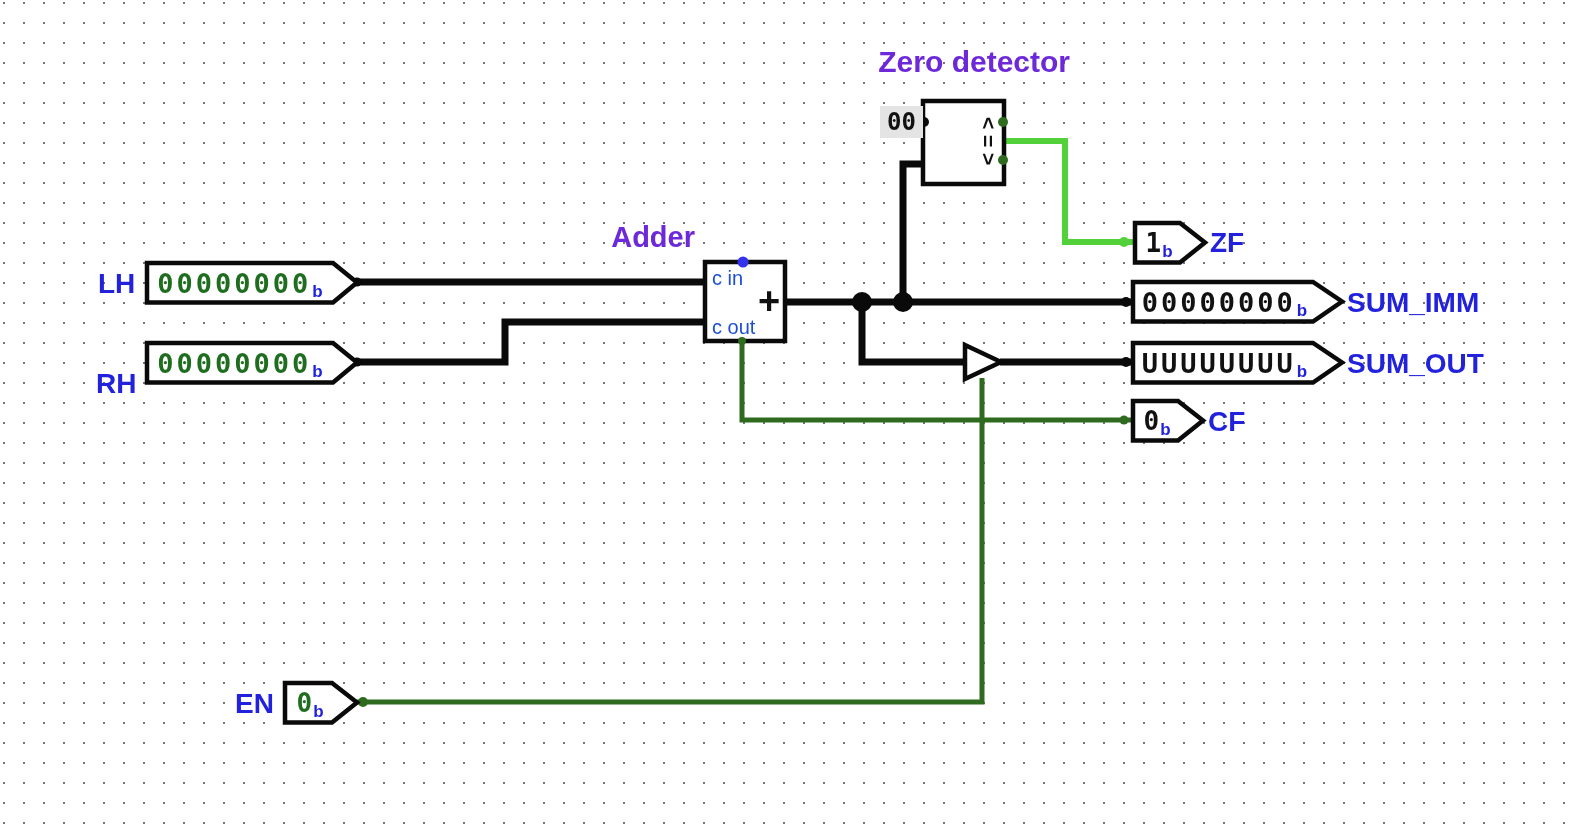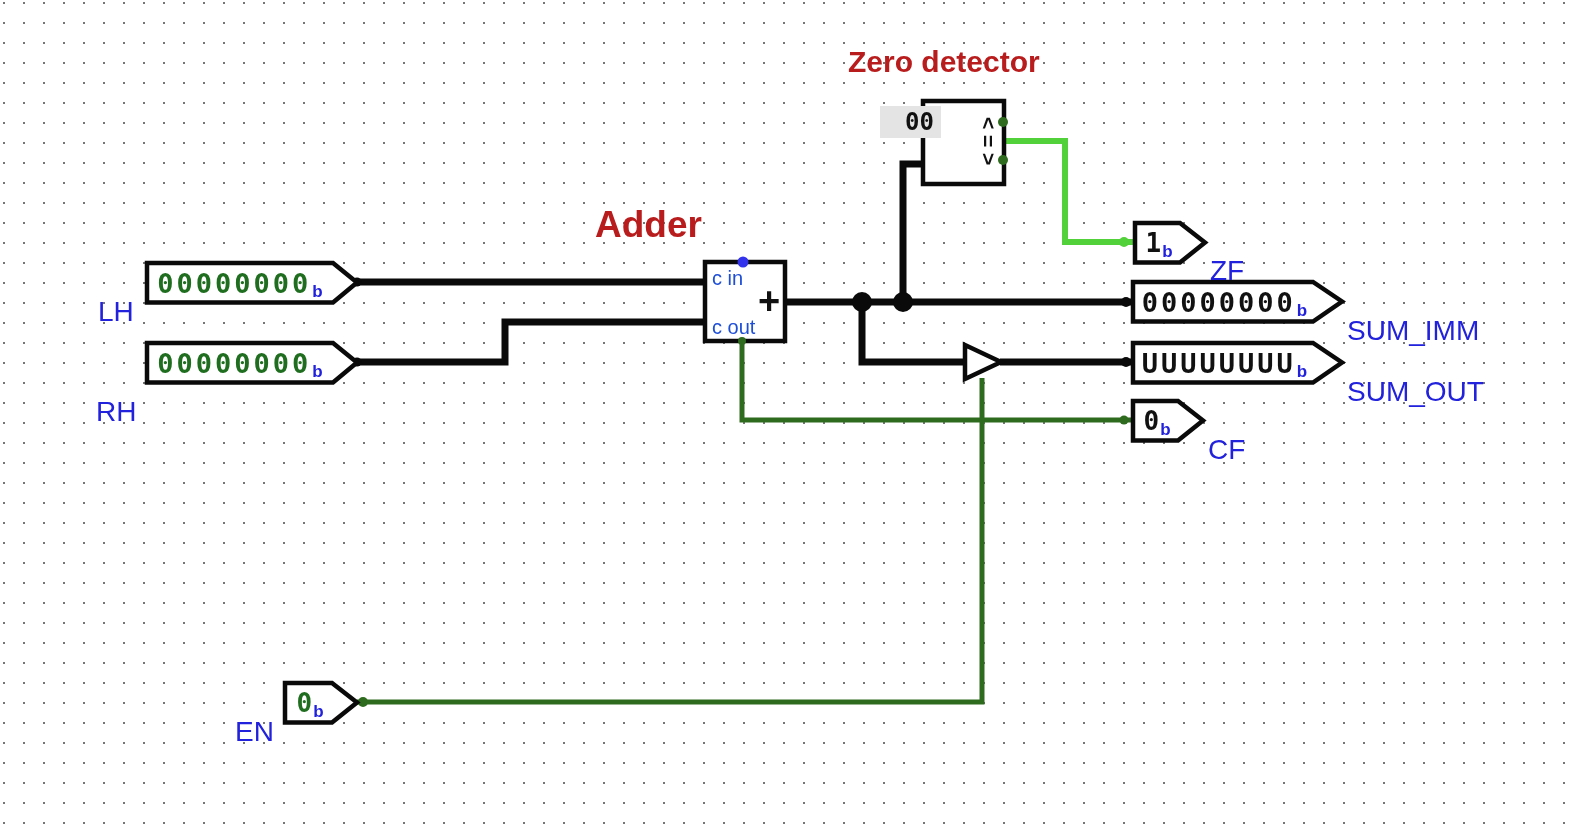--- a/index.html
+++ b/index.html
@@ -6,37 +6,37 @@
   body{
     width:1574px;height:836px;position:relative;overflow:hidden;
     background-color:#ffffff;
     background-image:radial-gradient(circle,#767676 1.1px,transparent 1.4px);
     background-size:20px 20px;
     background-position:-6px -7px;
     font-family:"Liberation Sans",sans-serif;
   }
   svg.layer{position:absolute;left:0;top:0;z-index:1;}
   .txt{position:absolute;z-index:2;white-space:nowrap;}
-  .title{font-weight:bold;font-size:30px;color:#b91c1c;text-align:left;}
-  .iolabel{font-weight:normal;font-size:28px;color:#2222dd;margin-top:28px;}
+  .title{font-weight:bold;font-size:30px;color:#6d28d9;text-align:right;}
+  .iolabel{font-weight:bold;font-size:28px;color:#2222dd;}
   .pinval{
     position:absolute;z-index:2;display:flex;align-items:center;justify-content:center;
     font-family:"DejaVu Sans Mono",monospace;font-weight:bold;
   }
   .v8{font-size:27px;letter-spacing:3px;}
   .v1{font-size:26px;}
   .green-val{color:#1f6d1f;}
   .black-val{color:#111;}
   .radix{font-family:"Liberation Sans",sans-serif;font-weight:bold;font-size:17px;color:#2222dd;transform:translateY(9px);margin-left:1px;}
   .graylab{font-size:20px;color:#1d4ed8;}
   .plus{font-weight:bold;font-size:38px;color:#111;line-height:40px;width:32px;text-align:center;}
   .cmp-op{font-weight:bold;font-size:21px;color:#111;transform:rotate(-90deg);width:22px;height:22px;line-height:22px;text-align:center;}
   .constbox{
     position:absolute;z-index:2;background:#e4e4e4;display:flex;align-items:center;justify-content:center;
-    font-family:"DejaVu Sans Mono",monospace;font-weight:bold;font-size:24px;color:#111;padding-left:18px;
+    font-family:"DejaVu Sans Mono",monospace;font-weight:bold;font-size:24px;color:#111;
   }
 </style>
 </head>
 <body>
 
 <svg class="layer" width="1574" height="836" viewBox="0 0 1574 836">
 
   <polyline points="357,282 705,282" fill="none" stroke="#0a0a0a" stroke-width="7"></polyline>
   <polyline points="357,362 505,362 505,322 705,322" fill="none" stroke="#0a0a0a" stroke-width="7"></polyline>
   <polyline points="785,302 1133,302" fill="none" stroke="#0a0a0a" stroke-width="7"></polyline>
@@ -74,21 +74,21 @@
   <polygon points="147,343 333,343 357,362.5 333,382.5 147,382.5" fill="#ffffff" stroke="#0a0a0a" stroke-width="4.5"></polygon>
   <polygon points="285,683 332,683 357,702.5 332,722.5 285,722.5" fill="#ffffff" stroke="#0a0a0a" stroke-width="4.5"></polygon>
 
   <polygon points="1135,223 1180,223 1205,242.5 1180,262.5 1135,262.5" fill="#ffffff" stroke="#0a0a0a" stroke-width="4.5"></polygon>
   <polygon points="1133,282 1313,282 1342,301.5 1313,321.5 1133,321.5" fill="#ffffff" stroke="#0a0a0a" stroke-width="4.5"></polygon>
   <polygon points="1133,343 1313,343 1342,362.5 1313,382.5 1133,382.5" fill="#ffffff" stroke="#0a0a0a" stroke-width="4.5"></polygon>
   <polygon points="1133,401 1178,401 1203,420.5 1178,440.5 1133,440.5" fill="#ffffff" stroke="#0a0a0a" stroke-width="4.5"></polygon>
 </svg>
 
 <div class="txt title" style="left:848px;top:45px;width:222px;">Zero detector</div>
-<div class="txt title" style="left:595px;top:204px;width:100px;font-size:37px;">Adder</div>
+<div class="txt title" style="left:595px;top:221px;width:100px;font-size:29px;">Adder</div>
 
 <div class="txt graylab" style="left:712px;top:267px;">c in</div>
 <div class="txt graylab" style="left:712px;top:316px;">c out</div>
 <div class="txt plus" style="left:753px;top:281px;">+</div>
 
 <div class="constbox" style="left:880px;top:106px;width:43px;height:32px;">00</div>
 <div class="txt cmp-op" style="left:977px;top:112px;">&gt;</div>
 <div class="txt cmp-op" style="left:977px;top:130px;">=</div>
 <div class="txt cmp-op" style="left:977px;top:148px;">&lt;</div>
 

